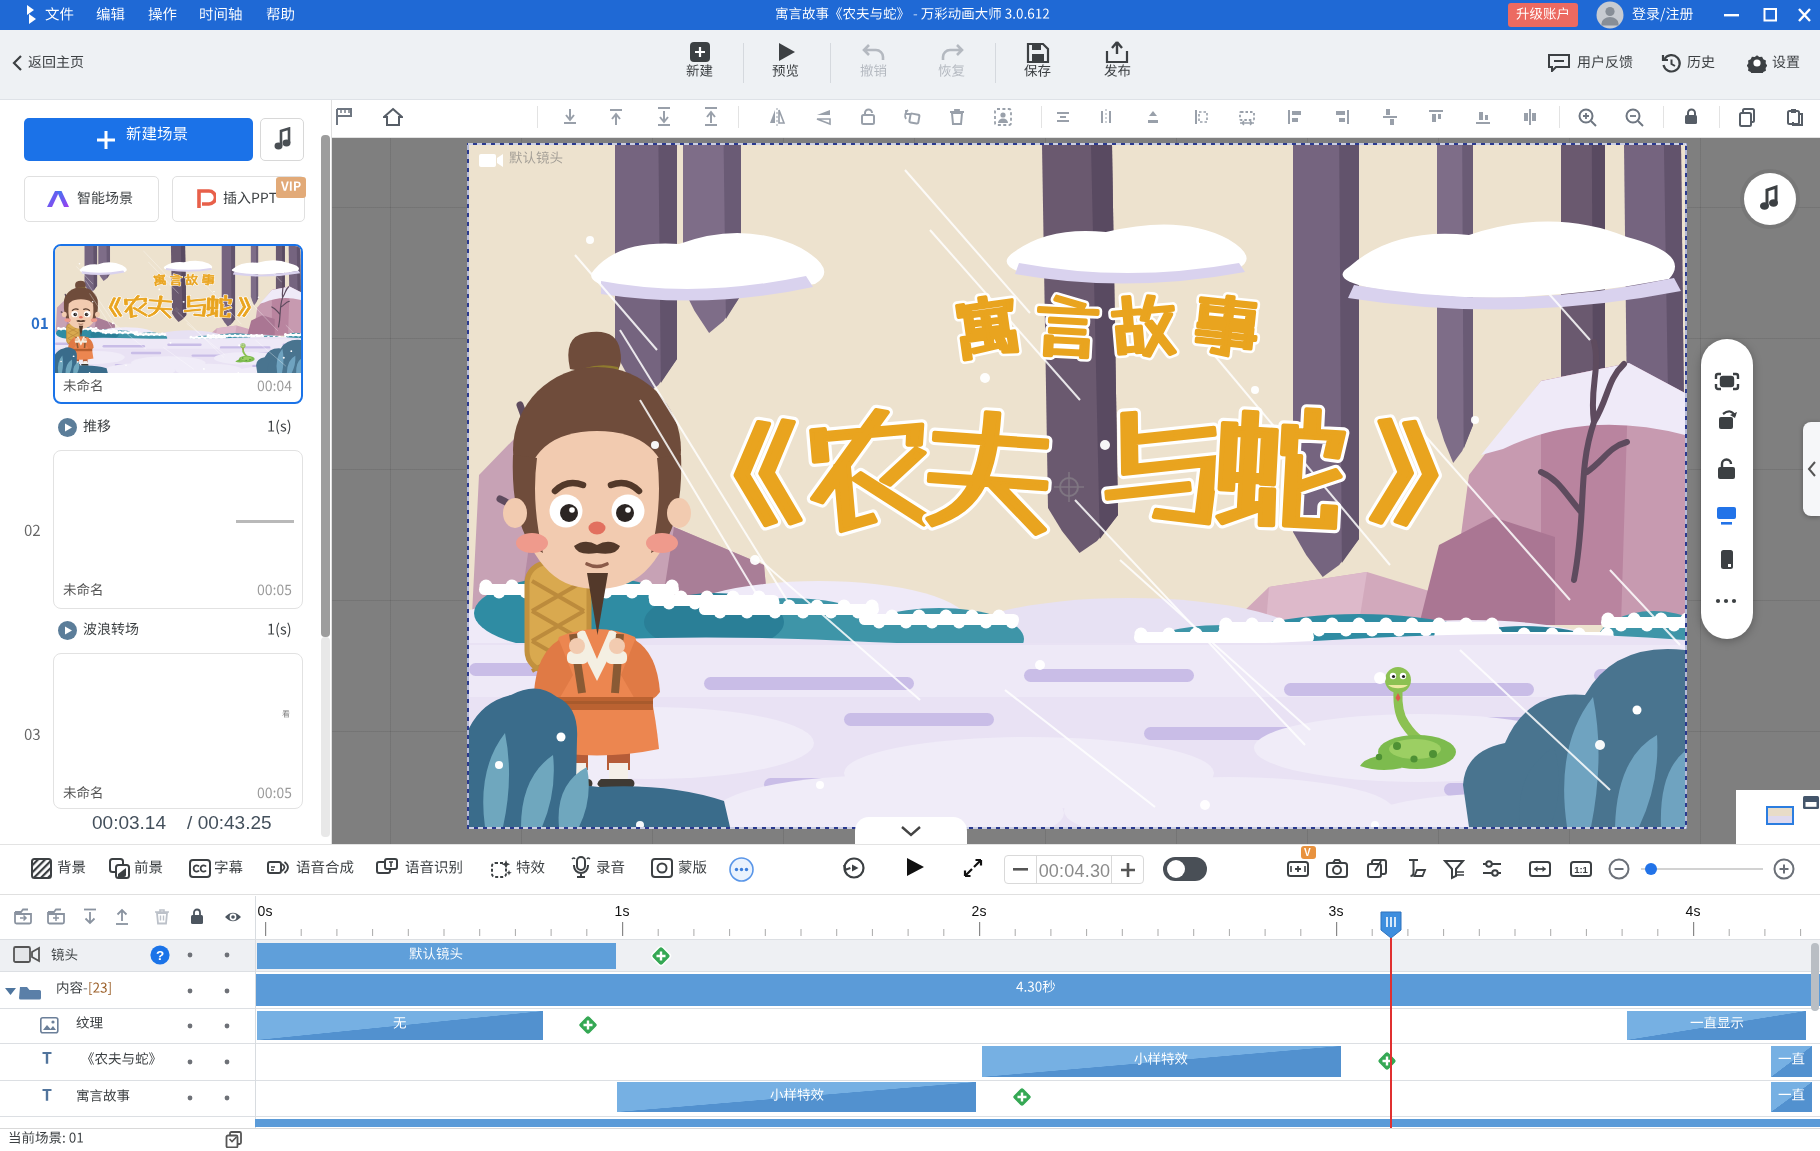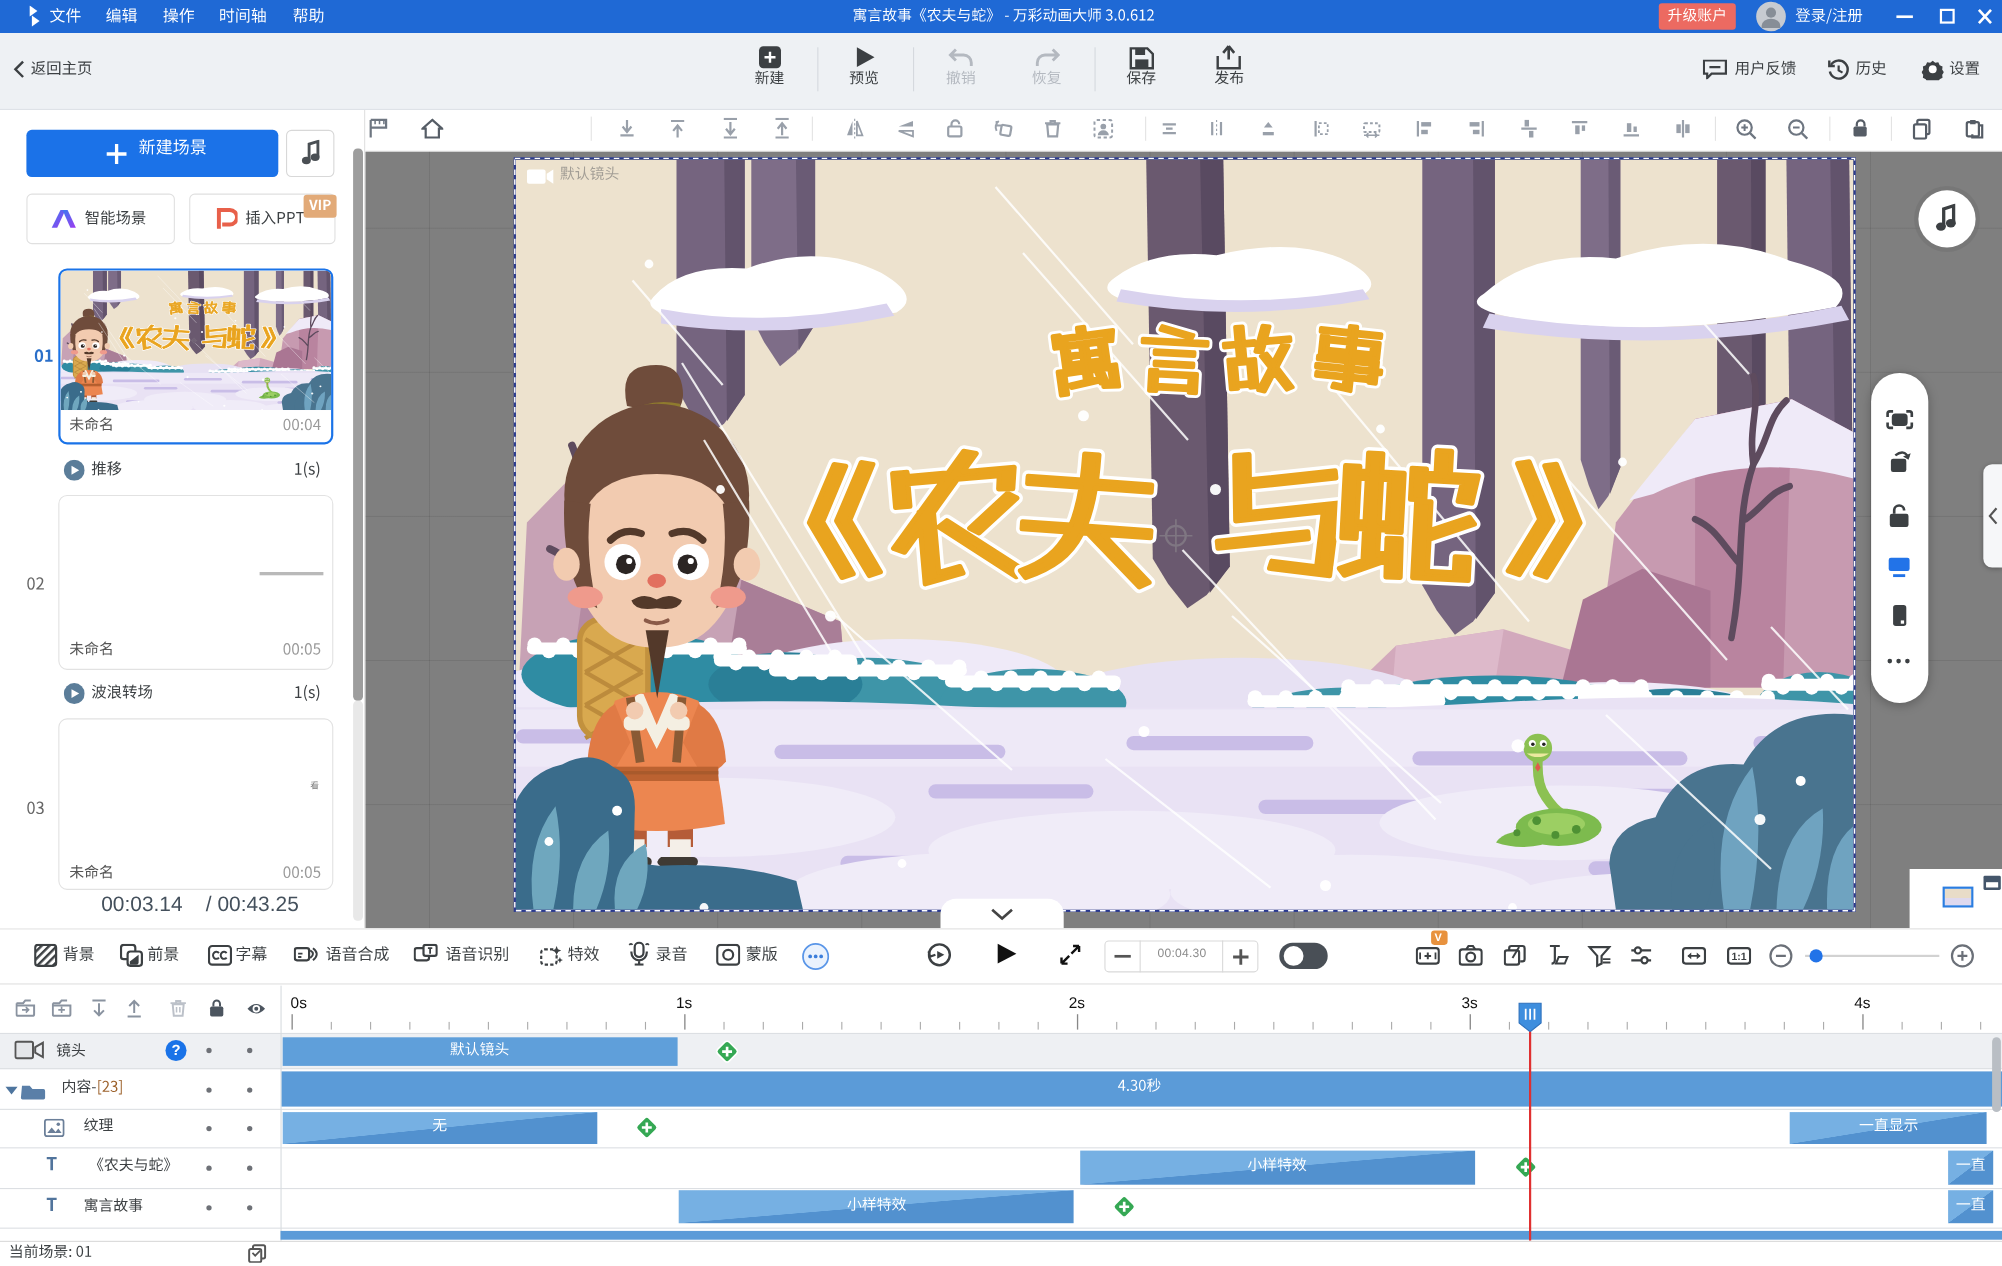--- a/index.html
+++ b/index.html
@@ -830,21 +830,21 @@
   </svg>
 <div class="abs" style="left:1004px;top:855px;width:140px;height:29px;border:1px solid #d9d9d9;border-radius:4px;background:#fff"></div>
 <div class="abs" style="left:1004px;top:855px;width:33px;height:29px;border-right:1px solid #d9d9d9"></div>
 <div class="abs" style="left:1111px;top:855px;width:33px;height:29px;border-left:1px solid #d9d9d9"></div>
 <svg class="abs" style="left:1013px;top:868px" width="16" height="3">
     <rect width="15" height="2.6" fill="#555"></rect>
   </svg>
 <svg class="abs" style="left:1120px;top:862px" width="16" height="16">
     <path d="M8 1 v14 M1 8 h14" stroke="#555" stroke-width="2.6"></path>
   </svg>
-<div class="abs" style="left:1038px;top:861px;width:73px;height:18px;font-size:11px;color:#8b8b8b;text-align:center;letter-spacing:.2px">00:04.30</div>
+<div class="abs" style="left:1038px;top:861px;width:73px;height:18px;font-size:18px;color:#8b8b8b;text-align:center;letter-spacing:.2px">00:04.30</div>
 <div class="abs" style="left:1163px;top:857px;width:44px;height:24px;background:#494f56;border-radius:12px"></div>
 <div class="abs" style="left:1167px;top:860px;width:18px;height:18px;background:#fff;border-radius:50%"></div>
 <svg class="abs" style="left:1287px;top:858px" width="22" height="22">
     <rect x="1" y="4" width="20" height="14" rx="2.5" fill="none" stroke="#3c4043" stroke-width="2"></rect>
     <path d="M11 8 v6 M8 11 h6" stroke="#3c4043" stroke-width="1.8"></path>
     <path d="M4 8 v6 M18 8 v6" stroke="#3c4043" stroke-width="1.6"></path>
   </svg>
 <div class="abs" style="left:1301px;top:846px;width:15px;height:13px;background:#e8923e;border-radius:3px"></div>
 <div class="abs" style="left:1304px;top:847px;font-size:10px;font-weight:bold;color:#fff">V</div>
 <svg class="abs" style="left:1326px;top:858px" width="22" height="22">
@@ -883,21 +883,21 @@
     <circle cx="11" cy="11" r="9.5" fill="none" stroke="#6b7078" stroke-width="2"></circle>
     <path d="M6.5 11 h9" stroke="#6b7078" stroke-width="2"></path>
   </svg>
 <div class="abs" style="left:1641px;top:868px;width:122px;height:2px;background:#d2d2d2"></div>
 <div class="abs" style="left:1645px;top:863px;width:12px;height:12px;background:#2273e8;border-radius:50%"></div>
 <svg class="abs" style="left:1773px;top:858px" width="22" height="22">
     <circle cx="11" cy="11" r="9.5" fill="none" stroke="#6b7078" stroke-width="2"></circle>
     <path d="M6.5 11 h9 M11 6.5 v9" stroke="#6b7078" stroke-width="2"></path>
   </svg>
 <div class="abs" style="left:0;top:896px;width:1820px;height:233px;background:#fff"></div>
-<div class="abs" style="left:251px;top:903px;width:28px;text-align:right;font-size:14px;color:#111">0s</div>
+<div class="abs" style="left:251px;top:903px;width:28px;text-align:center;font-size:14px;color:#111">0s</div>
 <div class="abs" style="left:608px;top:903px;width:28px;text-align:center;font-size:14px;color:#111">1s</div>
 <div class="abs" style="left:965px;top:903px;width:28px;text-align:center;font-size:14px;color:#111">2s</div>
 <div class="abs" style="left:1322px;top:903px;width:28px;text-align:center;font-size:14px;color:#111">3s</div>
 <div class="abs" style="left:1679px;top:903px;width:28px;text-align:center;font-size:14px;color:#111">4s</div>
 <svg class="abs" style="left:0;top:896px" width="1820" height="44">
     <rect x="265.0" y="26" width="1.2" height="14" fill="#888"></rect>
     <rect x="622.0" y="26" width="1.2" height="14" fill="#888"></rect>
     <rect x="979.0" y="26" width="1.2" height="14" fill="#888"></rect>
     <rect x="1336.0" y="26" width="1.2" height="14" fill="#888"></rect>
     <rect x="1693.0" y="26" width="1.2" height="14" fill="#888"></rect>

